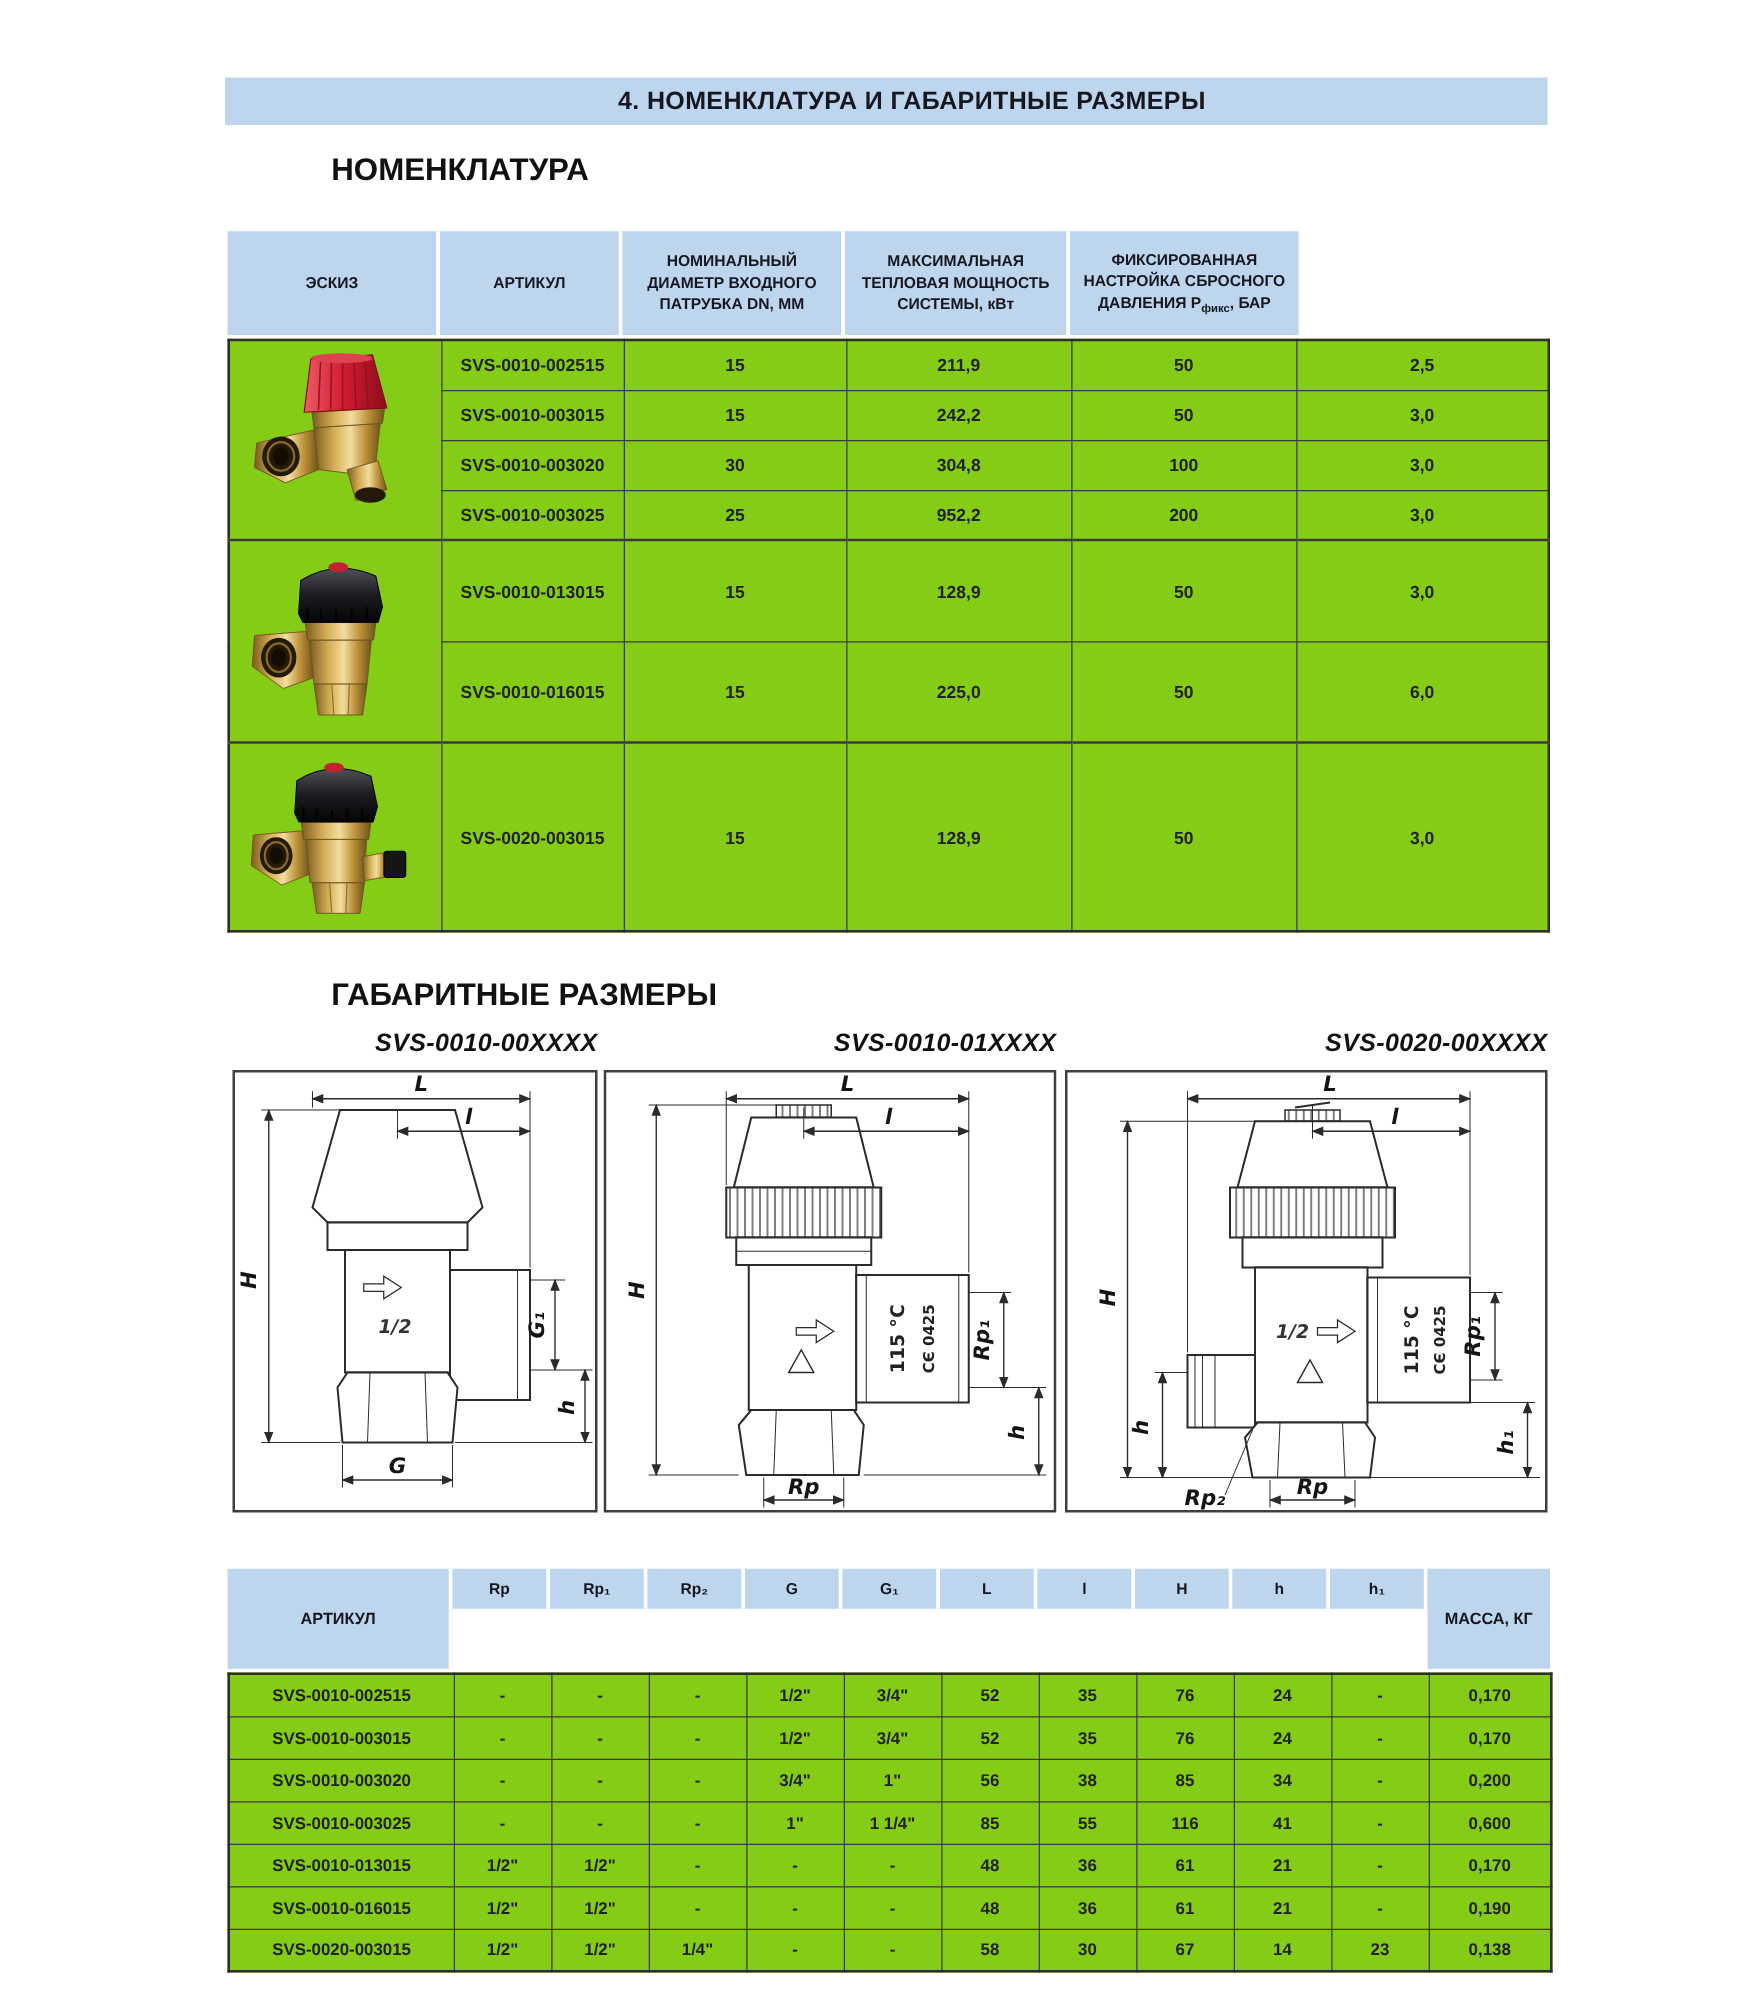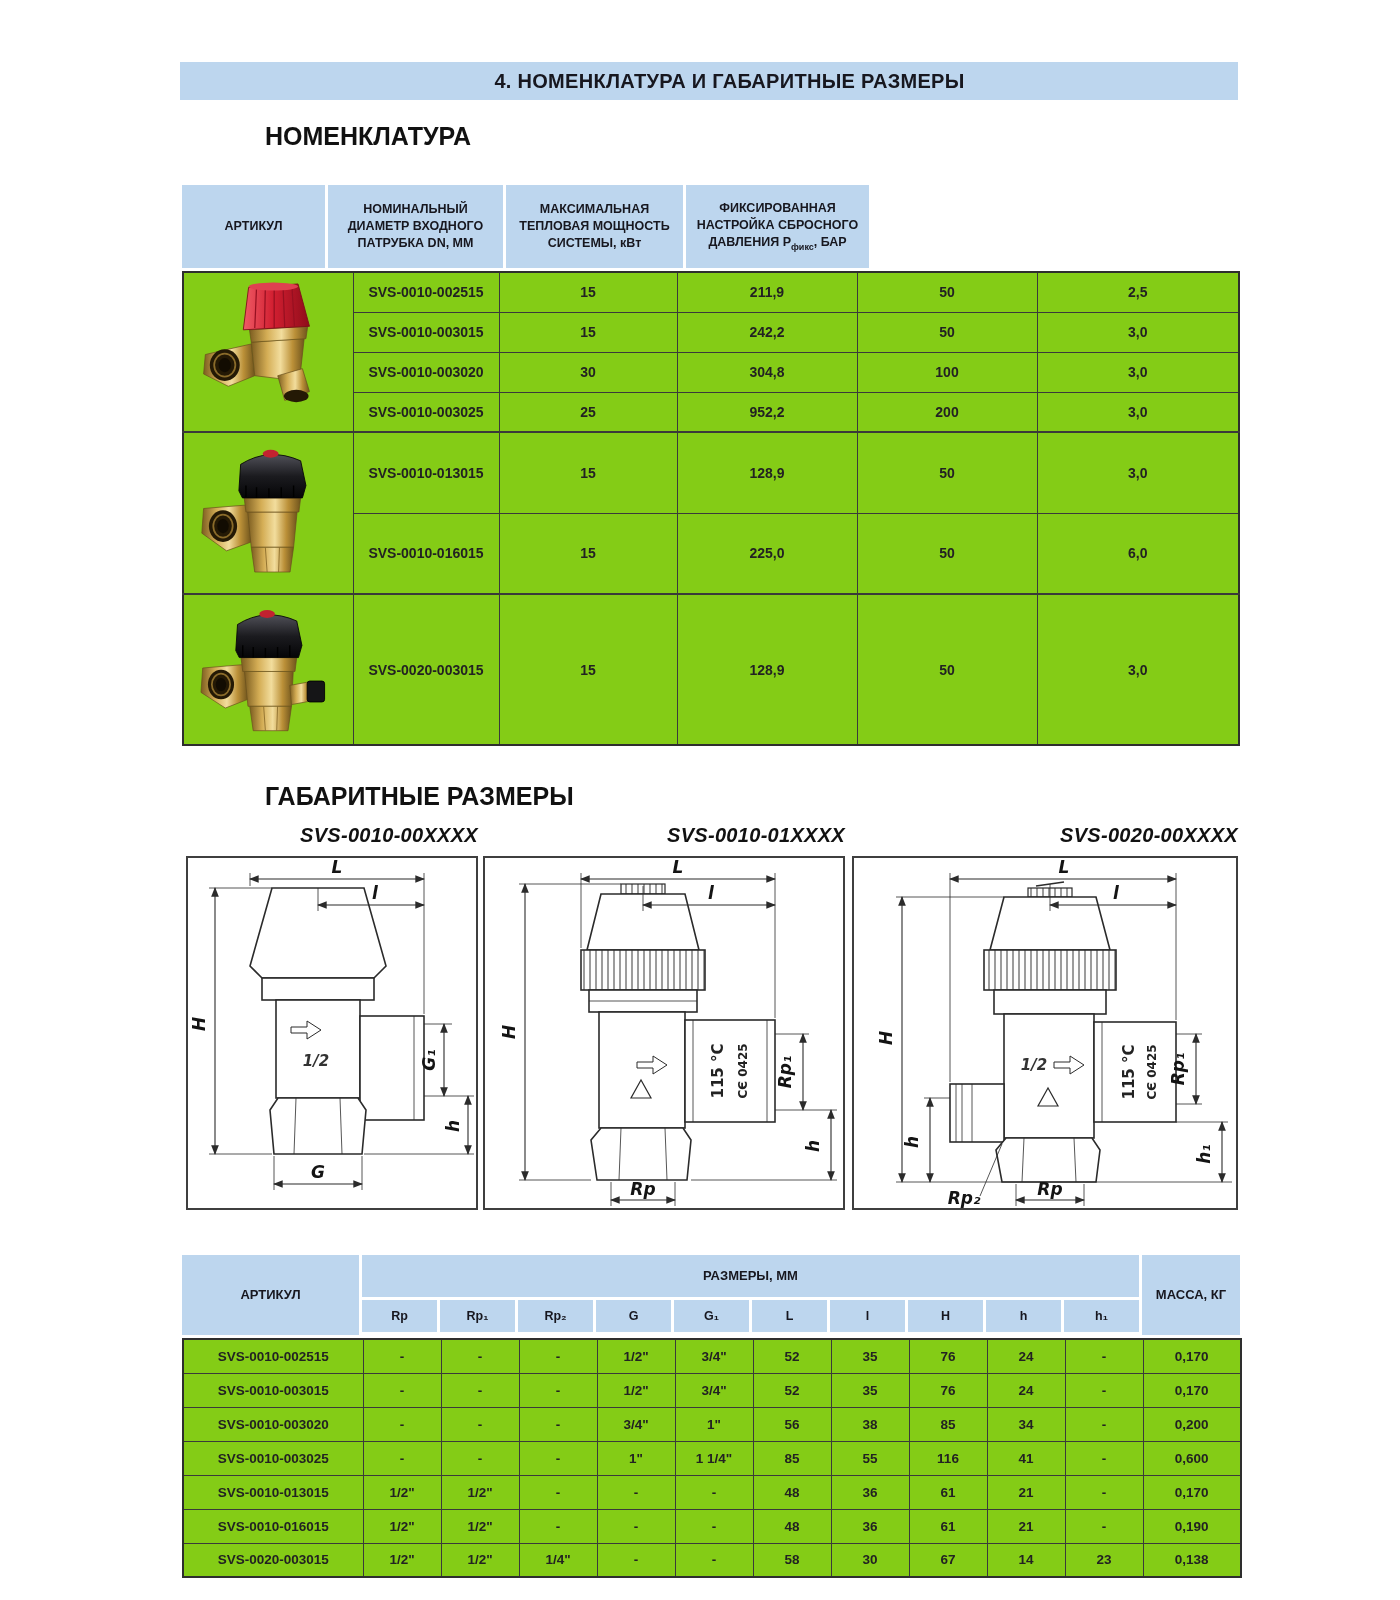--- a/index.html
+++ b/index.html
@@ -63,20 +63,21 @@
   .mid { text-anchor:middle; }
 </style>
 </head>
 <body>
 
 <div class="abs title-bar">4.  НОМЕНКЛАТУРА И ГАБАРИТНЫЕ РАЗМЕРЫ</div>
 
 <div class="abs sec-heading" style="left:265px; top:122px;">НОМЕНКЛАТУРА</div>
 
 <div class="abs band" style="left:182px; top:185px; width:1056px; height:83px;">
+  <div class="hb-cell" style="width:170px;">ЭСКИЗ</div>
   <div class="hb-cell" style="width:146px;">АРТИКУЛ</div>
   <div class="hb-cell" style="width:178px;">НОМИНАЛЬНЫЙ ДИАМЕТР ВХОДНОГО ПАТРУБКА DN, ММ</div>
   <div class="hb-cell" style="width:180px;">МАКСИМАЛЬНАЯ ТЕПЛОВАЯ МОЩНОСТЬ СИСТЕМЫ, кВт</div>
   <div class="hb-cell" style="width:183px;">
     <div>
       <span>ФИКСИРОВАННАЯ НАСТРОЙКА СБРОСНОГО ДАВЛЕНИЯ</span>
       <span style="white-space:nowrap;"><span>Р</span><sub>фикс</sub><span>, БАР</span></span>
     </div>
   </div>
 </div>
@@ -410,21 +411,20 @@
     <line class="tl" x1="162" y1="326" x2="162" y2="348"></line>
     <line class="tl" x1="230" y1="326" x2="230" y2="348"></line>
     <line class="dim" x1="162" y1="342" x2="230" y2="342" marker-start="url(#a2S)" marker-end="url(#a2E)"></line>
     <text class="lab mid" x="196" y="337">Rp</text>
   </svg>
 </div>
 
 <div class="abs band" style="left:182px; top:1255px; width:1058px; height:80px;">
   <div class="hb-cell" style="width:180px; height:80px; font-size:13px;">АРТИКУЛ</div>
   <div style="width:780px; display:flex; flex-direction:column;">
-    <div class="hb-cell" style="width:780px; height:45px; border-bottom:3px solid #fff; font-size:13px;">РАЗМЕРЫ, ММ</div>
     <div style="display:flex; height:32px;">
       <div class="hb-cell" style="width:78px;">Rp</div>
       <div class="hb-cell" style="width:78px;">Rp₁</div>
       <div class="hb-cell" style="width:78px;">Rp₂</div>
       <div class="hb-cell" style="width:78px;">G</div>
       <div class="hb-cell" style="width:78px;">G₁</div>
       <div class="hb-cell" style="width:78px;">L</div>
       <div class="hb-cell" style="width:78px;">l</div>
       <div class="hb-cell" style="width:78px;">H</div>
       <div class="hb-cell" style="width:78px;">h</div>

